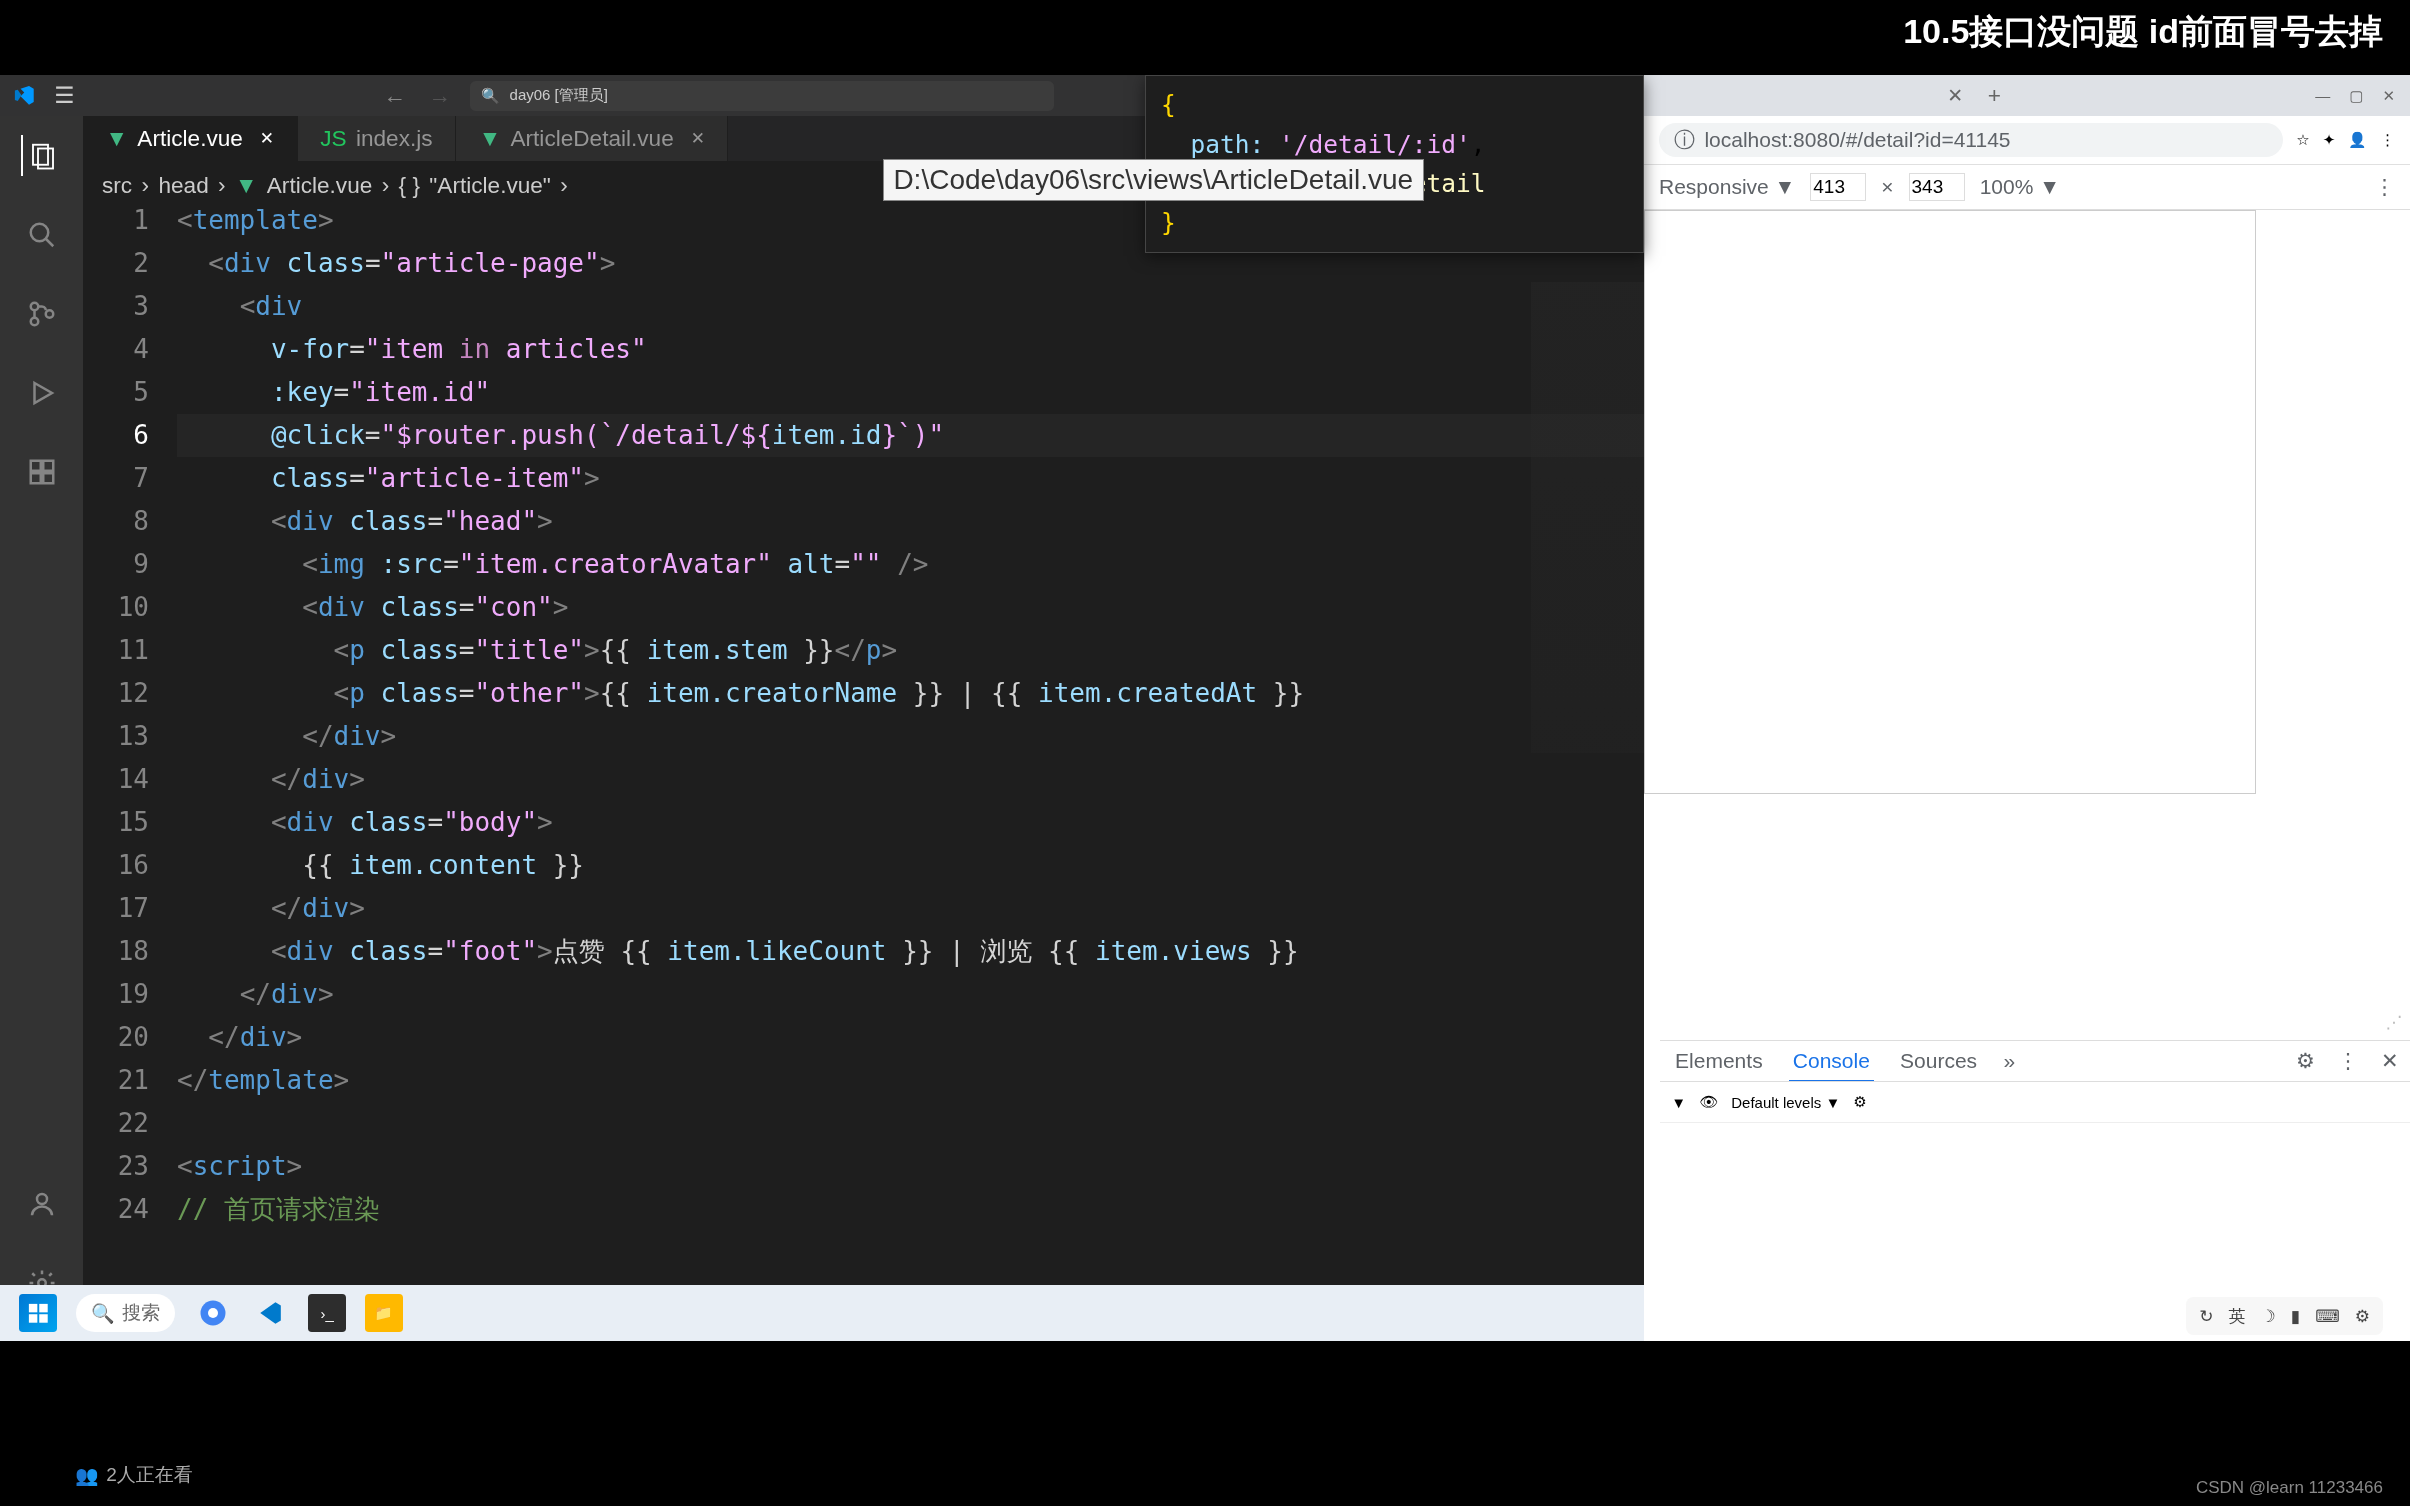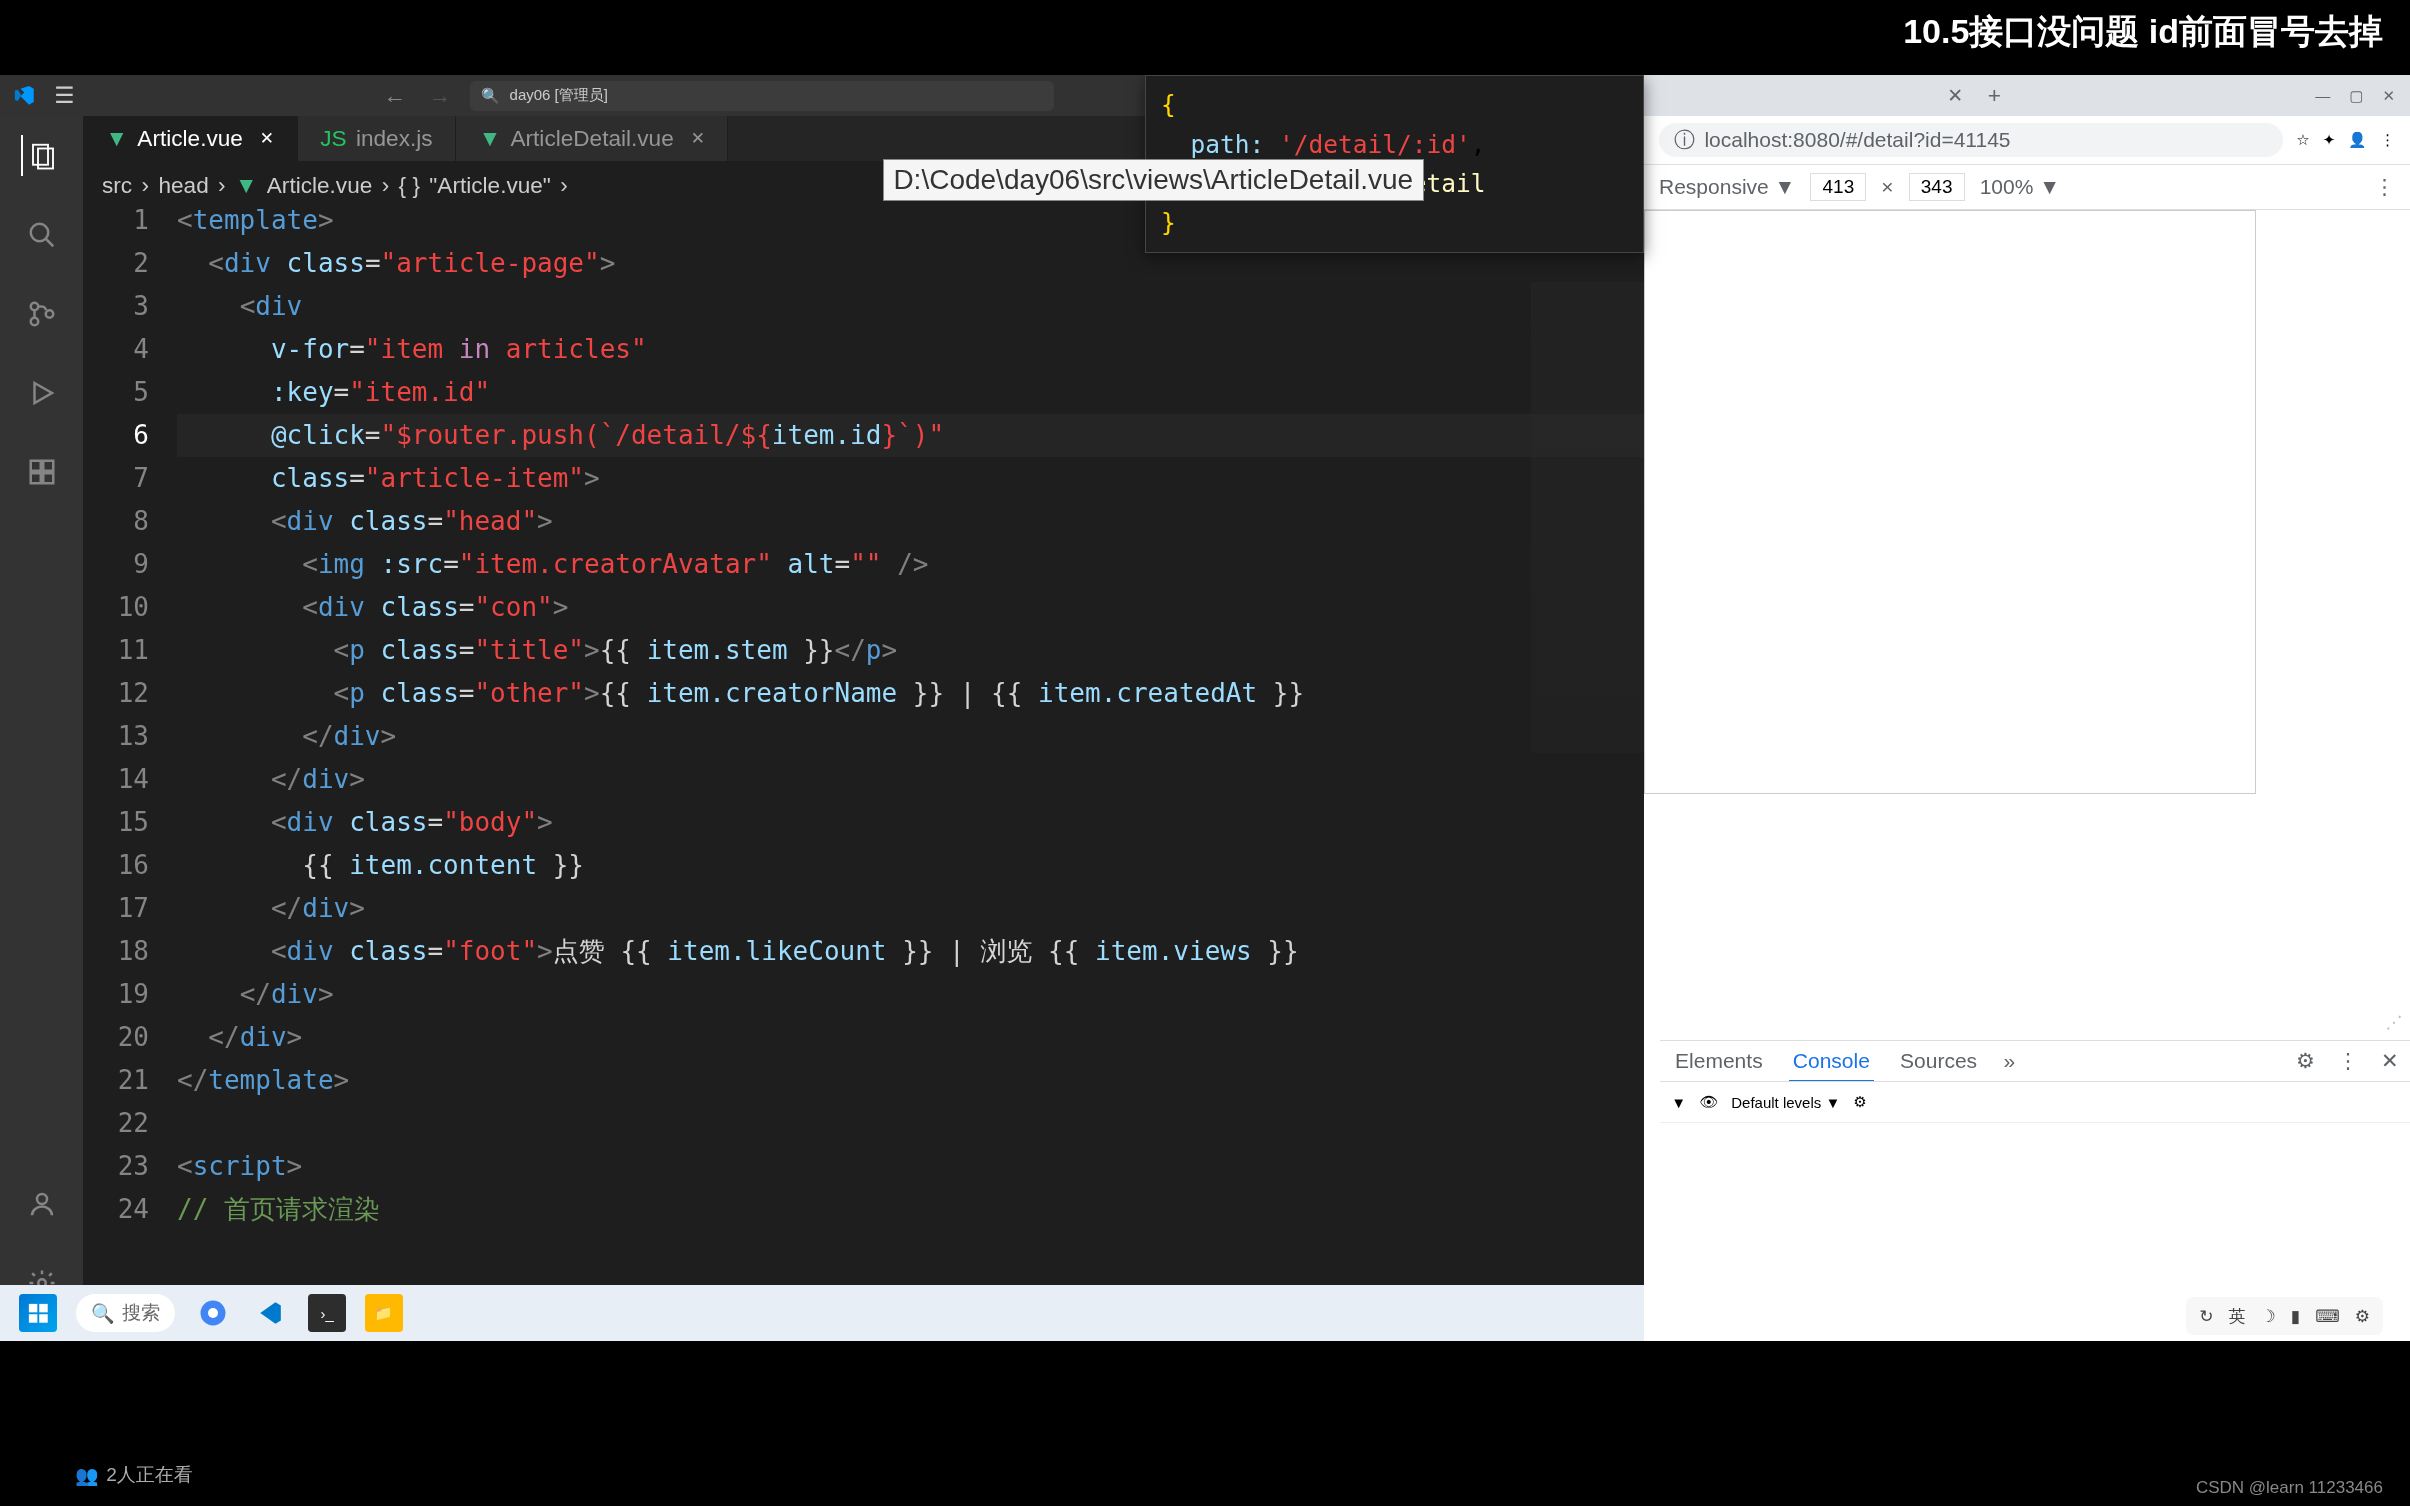--- a/index.html
+++ b/index.html
@@ -188,21 +188,21 @@
       flex: 1;
       color: #d4d4d4;
       white-space: pre;
       position: relative;
     }
     .code-lines .line { height: 43px; }
     .line.highlight { background: rgba(255,255,255,0.03); }
     .tag { color: #569cd6; }
     .angle { color: #808080; }
     .attr { color: #9cdcfe; }
-    .str { color: #ef4444; }
+    .str { color: #f0abfc; }
     .kw { color: #c586c0; }
     .fn { color: #fef9c3; }
     .var { color: #9cdcfe; }
     .comment { color: #6a9955; }
     .punct { color: #d4d4d4; }
     .brace { color: #ffd700; }
     .minimap {
       position: absolute;
       top: 83px;
       right: 0;
@@ -269,21 +269,21 @@
       display: flex;
       align-items: center;
       padding: 0 15px;
       gap: 15px;
       color: #5f6368;
       font-size: 21px;
     }
     .dim-input {
       width: 56px;
       border: 0.9px solid #ddd;
-      text-align: center;
+      text-align: left;
       font-size: 19px;
       padding: 1.9px;
     }
     .viewport {
       flex: 1;
       background: #fff;
       position: relative;
     }
     .viewport-frame {
       position: absolute;

